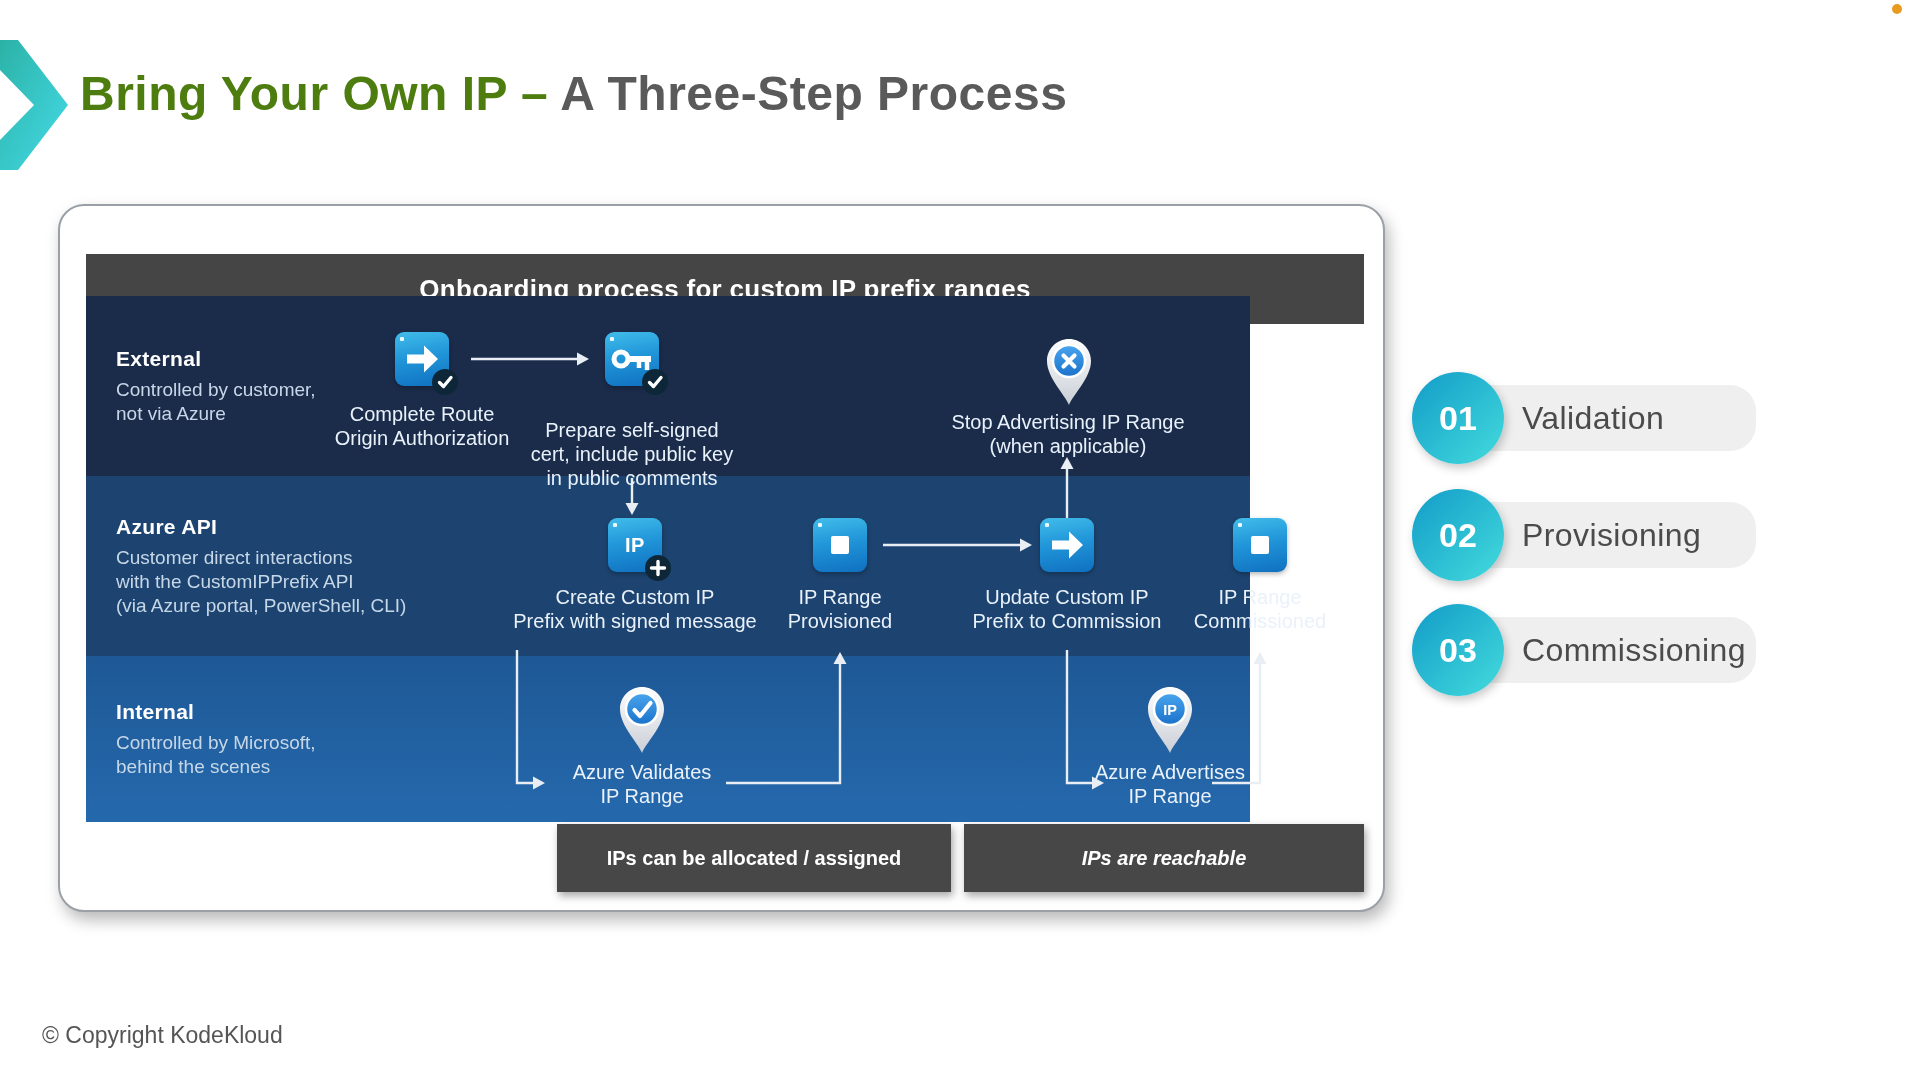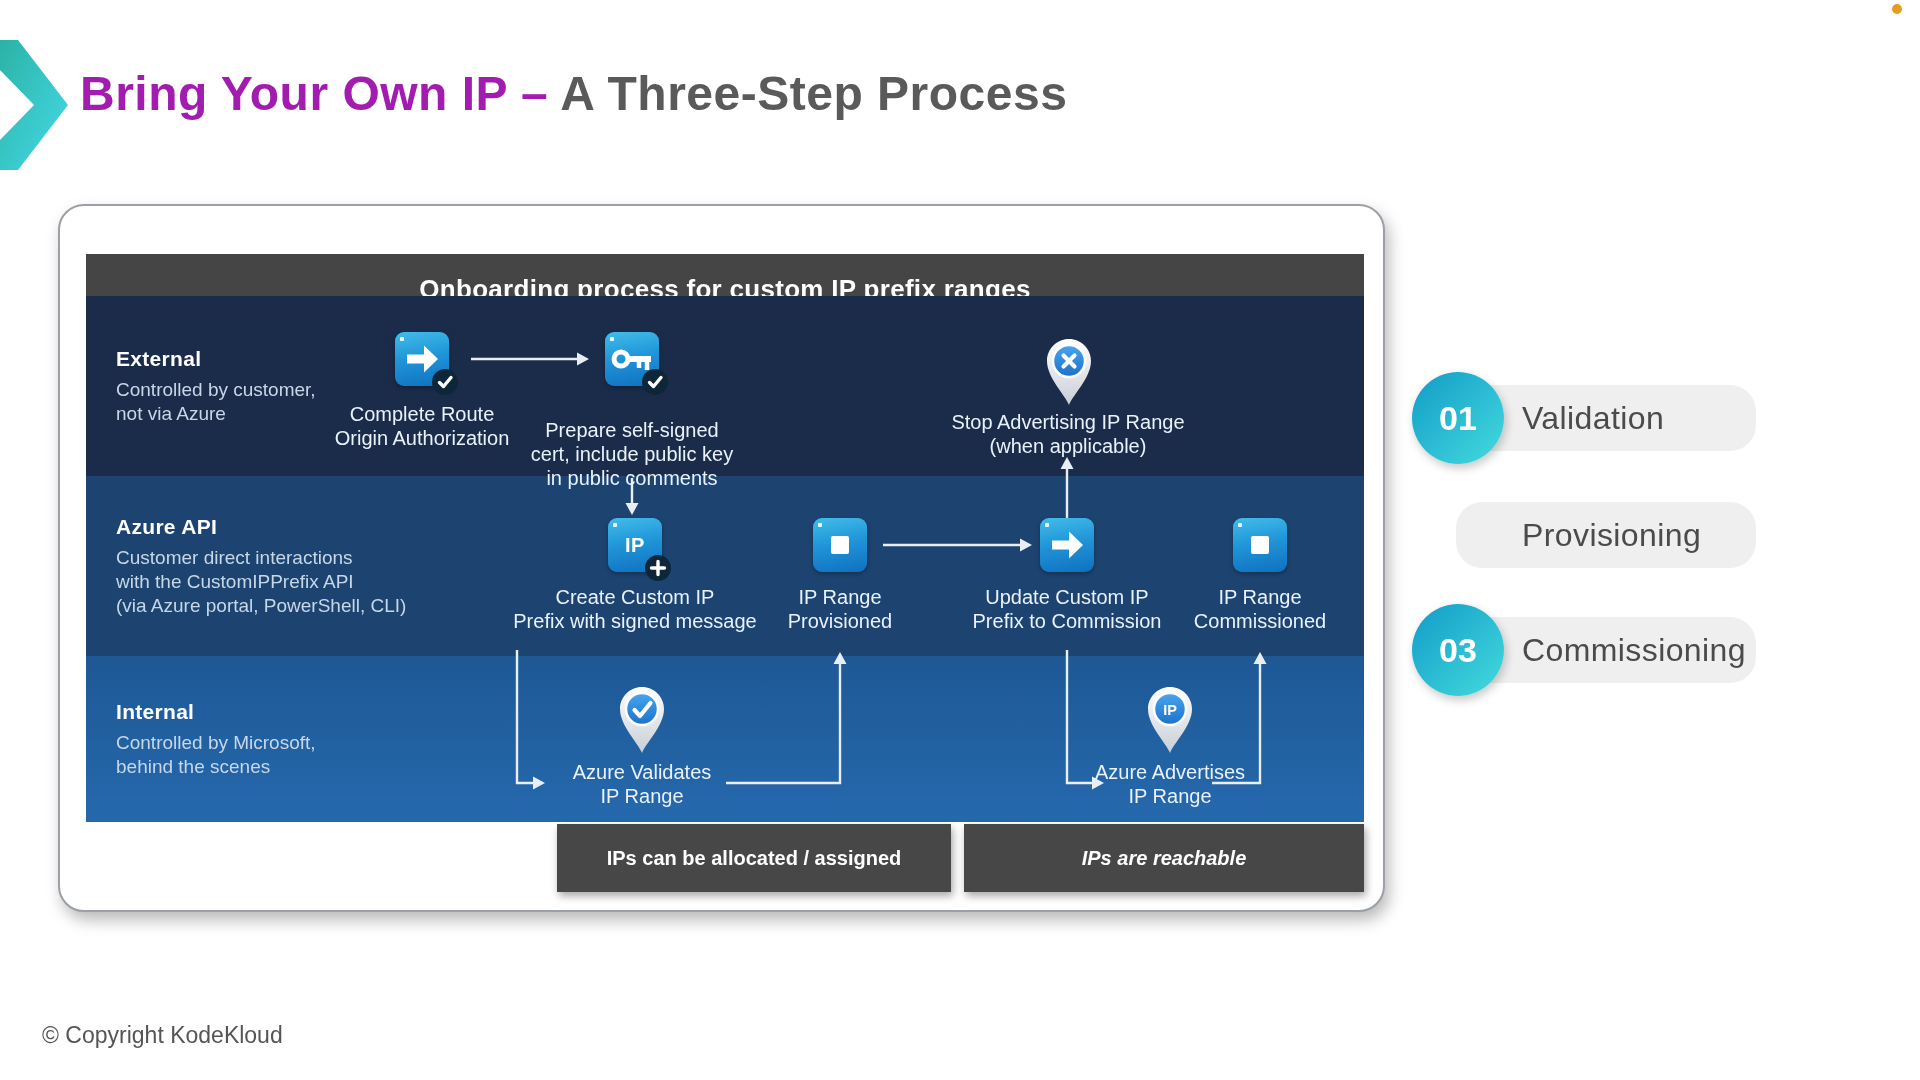--- a/index.html
+++ b/index.html
@@ -3,36 +3,36 @@
 <meta charset="utf-8">
 <style>
   * { margin:0; padding:0; box-sizing:border-box; }
   html,body { width:1920px; height:1080px; background:#ffffff; overflow:hidden;
               font-family:"Liberation Sans", sans-serif; }
   .slide { position:relative; width:1920px; height:1080px; background:#ffffff; }
 
   
   .logo { position:absolute; left:0; top:36px; width:68px; height:138px; }
   .title { position:absolute; left:80px; top:62px; font-size:48px; line-height:64px; font-weight:600; letter-spacing:.5px; }
-  .title .t1 { color:#a21caf;text-align:right; }
+  .title .t1 { color:#4d7c0f;text-align:right; }
   .title .t2 { color:#5a5a5a; }
   .orange-dot { position:absolute; left:1892px; top:4px; width:10px; height:10px;
                 border-radius:50%; background:#e89b1f; }
 
   
   .frame { position:absolute; left:58px; top:204px; width:1327px; height:708px;
            background:#ffffff; border:2px solid #9aa0a6; border-radius:26px;
            box-shadow:4px 8px 16px rgba(0,0,0,.28); }
   .diagram { position:absolute; left:26px; top:20px; width:1278px; height:669px; }
 
   .diag-header { position:absolute; left:0; top:0; width:1278px; height:70px; background:#454545;
                  display:flex; align-items:center; justify-content:center;
                  color:#ffffff; font-size:26px; font-weight:600; letter-spacing:.3px;margin-top:28px; }
 
-  .lane { position:absolute; left:0; width:1278px; }
+  .lane { position:absolute; left:0; width:1164px; }
   .lane-external { top:70px;  height:180px; background:#1b2c4b; }
   .lane-azure    { top:250px; height:180px; background:#1d4470; }
   .lane-internal { top:430px; height:166px; background:linear-gradient(180deg,#1e5895 0%,#2569ad 100%); }
 
   .lane-info { position:absolute; left:30px; top:50%; transform:translateY(-50%); }
   .lane-title { color:#ffffff; font-size:21px; font-weight:700; margin-bottom:7px; letter-spacing:.3px; }
   .lane-desc  { color:#c6d7e8; font-size:19px; line-height:24px; }
 
   
   .tile { position:absolute; width:54px; height:54px; border-radius:9px;
@@ -312,20 +312,21 @@
 
     </div>
   </div>
 
   <div class="step step-1">
     <div class="pill">Validation</div>
     <div class="circle">01</div>
   </div>
   <div class="step step-2">
     <div class="pill">Provisioning</div>
+    <div class="circle">02</div>
   </div>
   <div class="step step-3">
     <div class="pill">Commissioning</div>
     <div class="circle">03</div>
   </div>
 
   <div class="copyright">© Copyright KodeKloud</div>
 
 </div>
 

